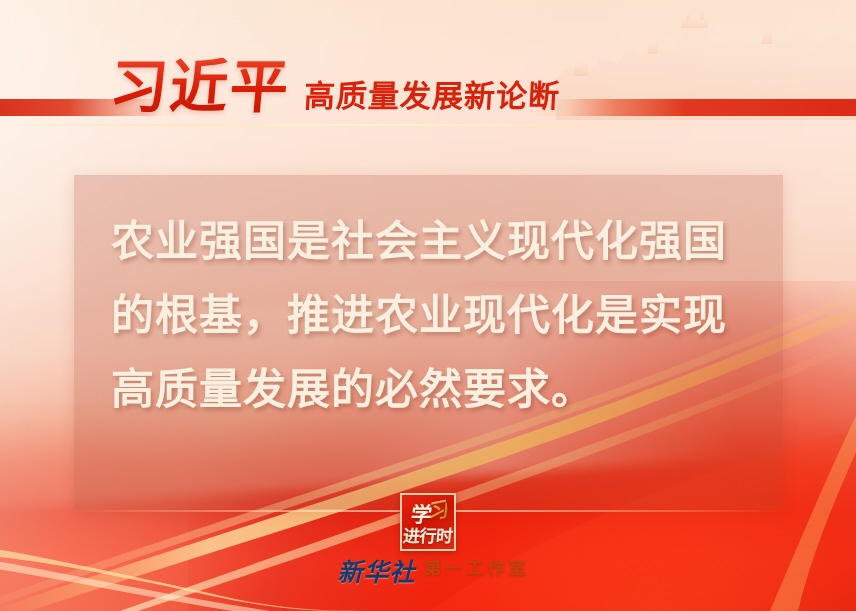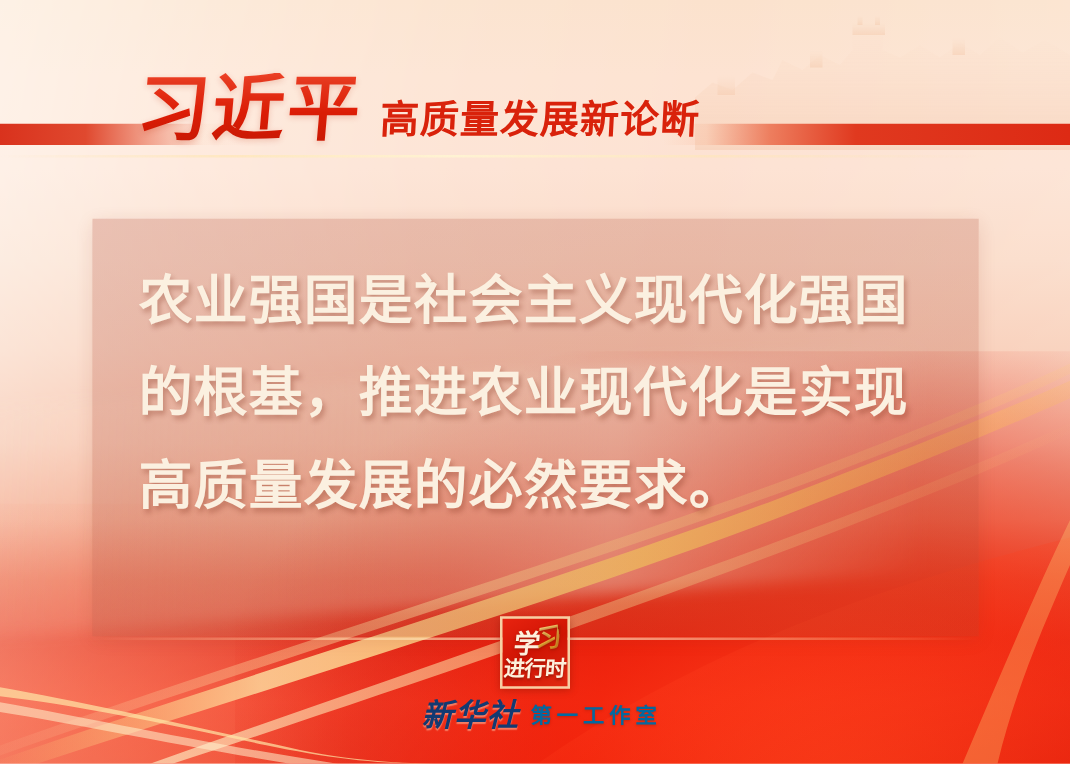--- a/index.html
+++ b/index.html
@@ -220,35 +220,35 @@
   }
   .badge-row2{
     font-size:17px; font-weight:700; line-height:1;
     letter-spacing:-.5px;
     color:#fdf0dc;
     transform:skewX(-5deg) translateY(1px);
     text-shadow:0 1px 2px rgba(110,20,5,.55);
   }
 
   .agency-line{
-    display:flex; align-items:center; gap:9px;margin-left:11px;
+    display:flex; align-items:flex-start; gap:9px;margin-left:11px;
   }
   .agency-name{
     font-family:"DejaVu Serif","Liberation Serif",serif;
     font-style:italic; font-weight:700;
     font-size:25px; line-height:1;
     letter-spacing:1px;
     color:#123a72;
     text-shadow:0 1px 1px rgba(255,230,200,.45);
   }
   .agency-studio{
     font-family:Liberation Serif, serif;
     font-weight:700; font-size:17px; line-height:1;
     letter-spacing:4px;
-    color:#0369a1;
+    color:#c2410c;
     text-shadow:0 1px 2px rgba(140,30,10,.45);
   }
 </style>
 </head>
 <body>
 
 <div id="poster">
 
   <div class="bg-base"></div>
   <div class="bg-hwash"></div>

